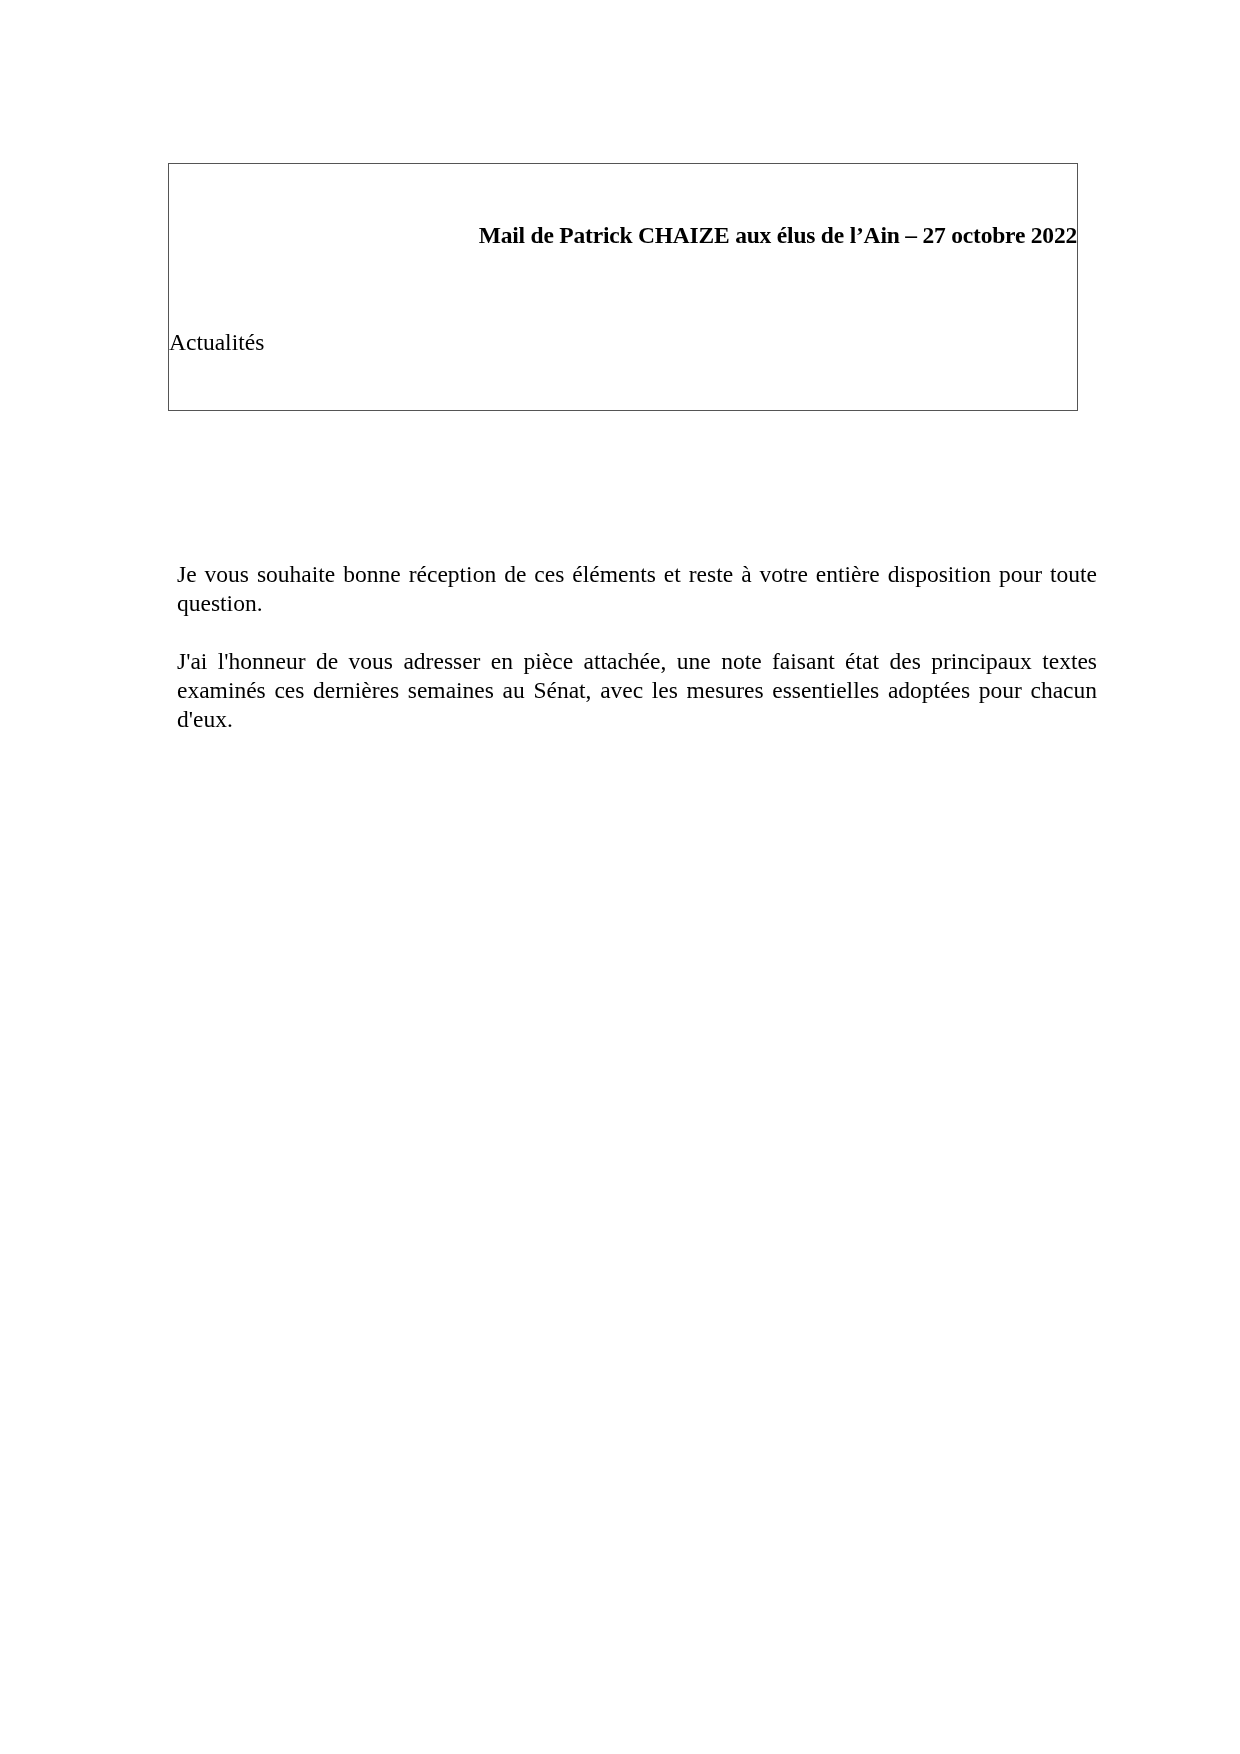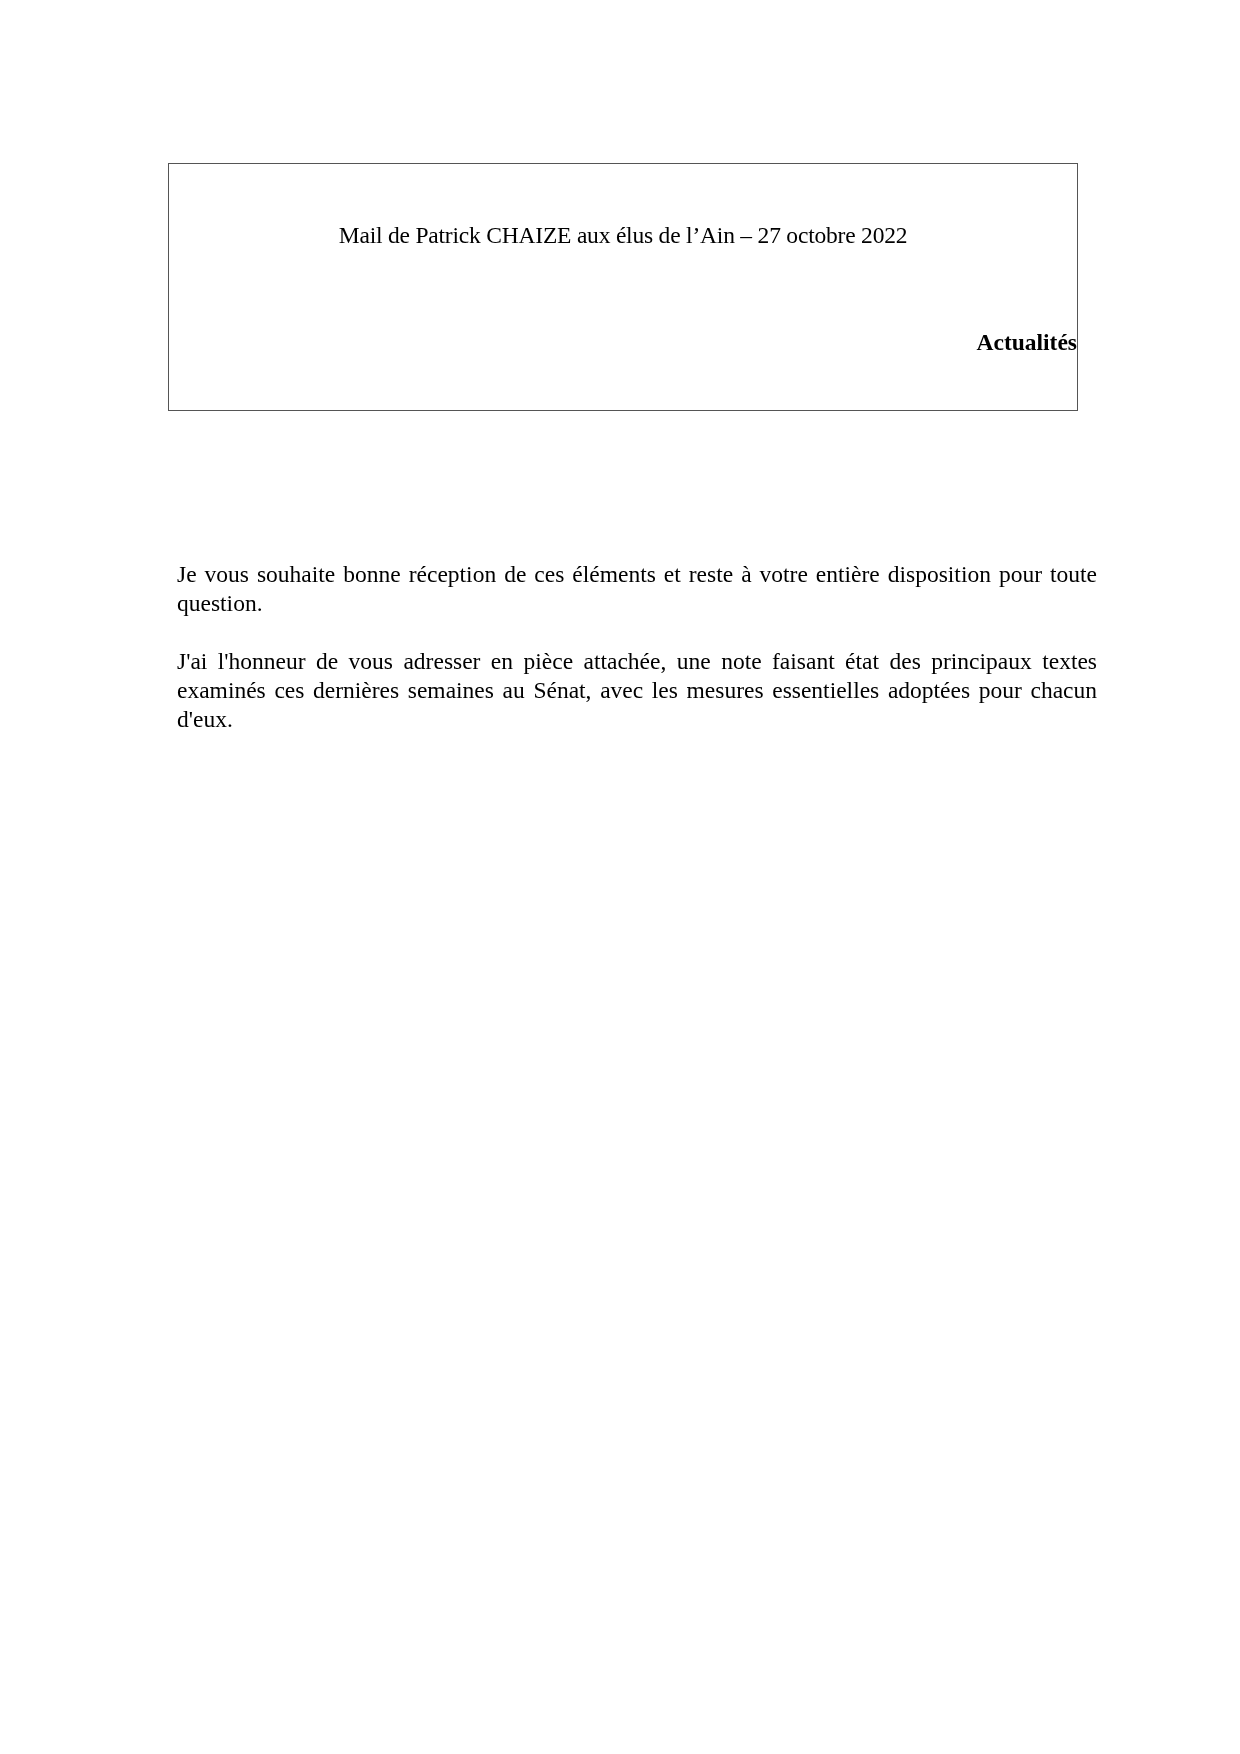--- a/index.html
+++ b/index.html
@@ -3,26 +3,26 @@
 <meta charset="utf-8">
 <style>
   html, body { margin: 0; padding: 0; background: #ffffff; }
   body { width: 1240px; height: 1754px; position: relative; overflow: hidden;
          font-family: "Liberation Serif", "DejaVu Serif", serif; color: #000; }
   .header-box {
     position: absolute; left: 168px; top: 163px; width: 910px; height: 248px;
     border: 1.5px solid #555; box-sizing: border-box;
   }
   .title {
-    position: absolute; left: 0; right: 0; top: 58px; text-align: center;
-    font-weight: normal; font-size: 23.5px; letter-spacing: -0.2px;
+    position: absolute; left: 0; right: 0; top: 58px; text-align: right;
+    font-weight: bold; font-size: 23.5px; letter-spacing: -0.2px;
   }
   .subtitle {
-    position: absolute; left: 0; right: 0; top: 165px; text-align: right;
-    font-weight: bold; font-size: 23.5px;
+    position: absolute; left: 0; right: 0; top: 165px; text-align: left;
+    font-weight: normal; font-size: 23.5px;
   }
   .body {
     position: absolute; left: 177px; top: 560px; width: 920px;
     font-size: 23.5px; line-height: 29px; text-align: justify;
   }
   .body p { margin: 0 0 29px 0; }
 </style>
 </head>
 <body>
 

